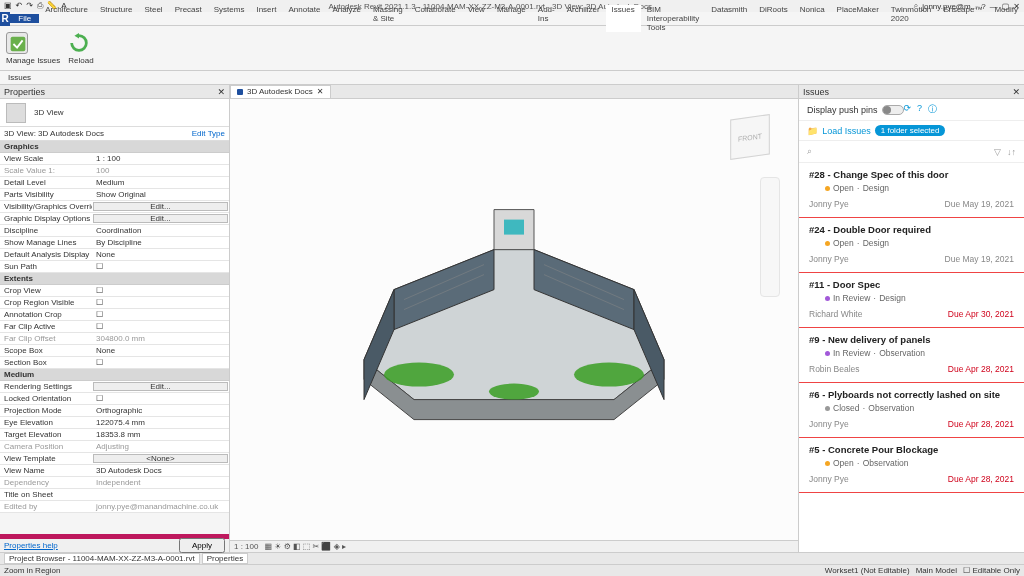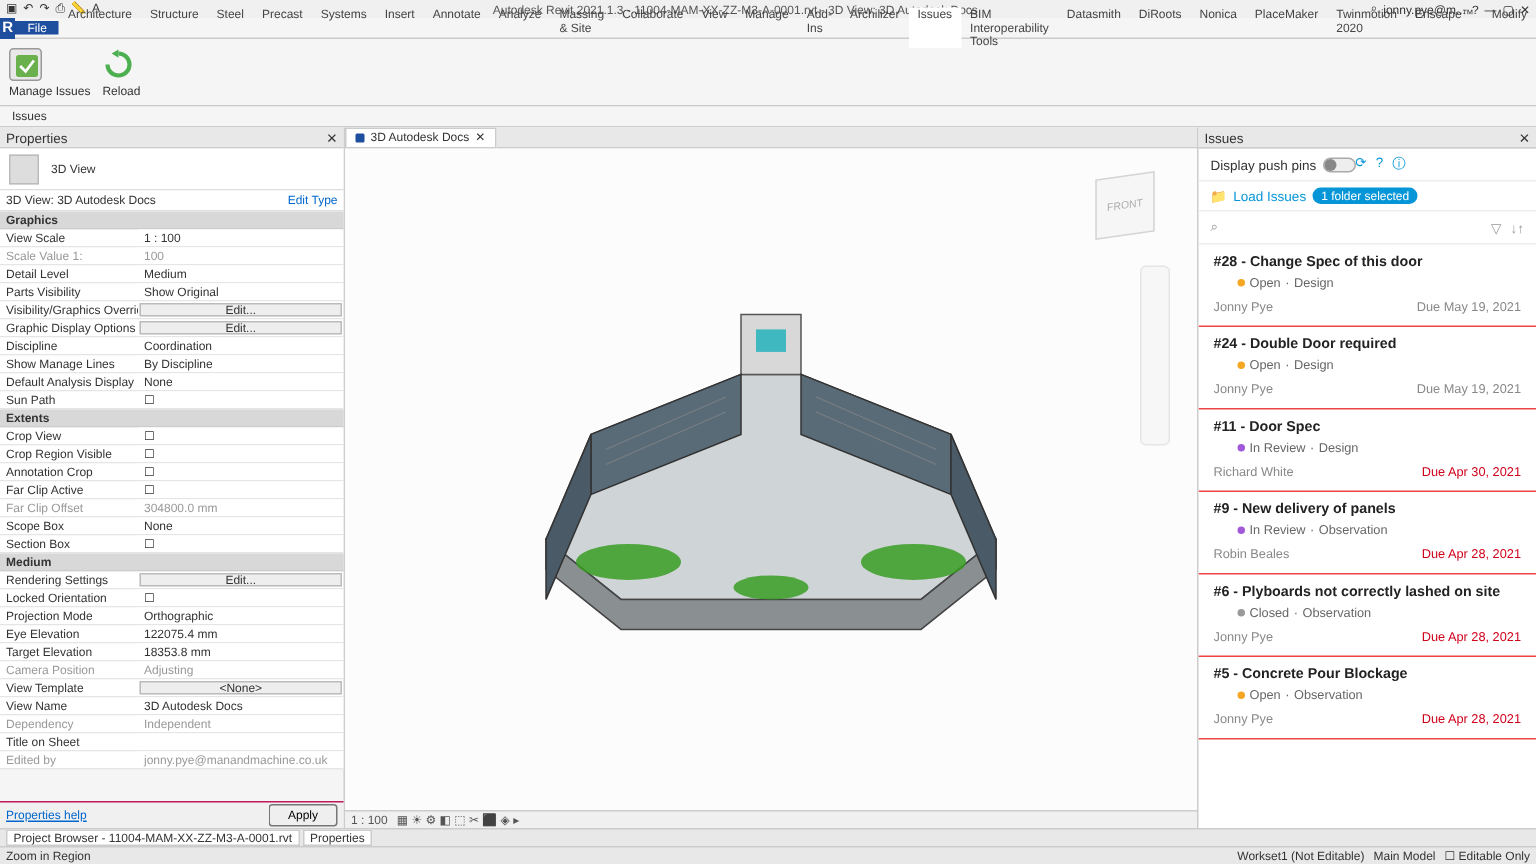--- a/index.html
+++ b/index.html
@@ -37,21 +37,21 @@
 .prop-instance { height: 14px; display: flex; align-items: center; justify-content: space-between; padding: 0 4px; background: #fff; border-bottom: 1px solid #ddd; }
 .prop-instance .edittype { color: #06c; cursor: pointer; }
 .prop-section { background: #d8d8d8; height: 12px; padding: 0 4px; display: flex; align-items: center; font-weight: bold; border-bottom: 1px solid #ccc; }
 .prop-row { height: 12px; display: flex; border-bottom: 1px solid #e5e5e5; background: #fff; }
 .prop-row.gray { color: #999; }
 .prop-label { width: 92px; padding: 0 4px; display: flex; align-items: center; overflow: hidden; white-space: nowrap; }
 .prop-value { flex: 1; padding: 0 4px; display: flex; align-items: center; background: #fff; overflow: hidden; white-space: nowrap; }
 .prop-value.btn { justify-content: center; background: #eee; border: 1px solid #bbb; margin: 1px; cursor: pointer; }
 .prop-value.uncheck::before { content: "☐"; margin-right: 2px; }
 .prop-body { flex: 1; overflow-y: auto; }
-.prop-footer { height: 18px; display: flex; align-items: center; justify-content: space-between; padding: 0 4px; border-top: 1px solid #be185d; background: #f0f0f0; }
+.prop-footer { height: 18px; display: flex; align-items: center; justify-content: space-between; padding: 0 4px; border-top: 5px solid #be185d; background: #f0f0f0; }
 .prop-footer a { color: #06c; text-decoration: underline; cursor: pointer; }
 .prop-footer button { font-size: 8px; padding: 1px 11px; }
 
 
 .canvas-wrap { flex: 1; background: #fff; position: relative; display: flex; flex-direction: column; }
 .canvas-tabs { height: 14px; background: #e8e8e8; border-bottom: 1px solid #ccc; display: flex; align-items: center; }
 .canvas-tab { height: 14px; background: #fff; border: 1px solid #ccc; padding: 0 6px; display: flex; align-items: center; gap: 4px; font-size: 8px; }
 .canvas-tab .dot { width: 6px; height: 6px; background: #1e4f9e; border-radius: 1px; }
 .canvas { flex: 1; position: relative; background: #fcfcfc; overflow: hidden; }
 .viewcube { position: absolute; top: 12px; right: 18px; width: 56px; height: 56px; opacity: 0.4; }

